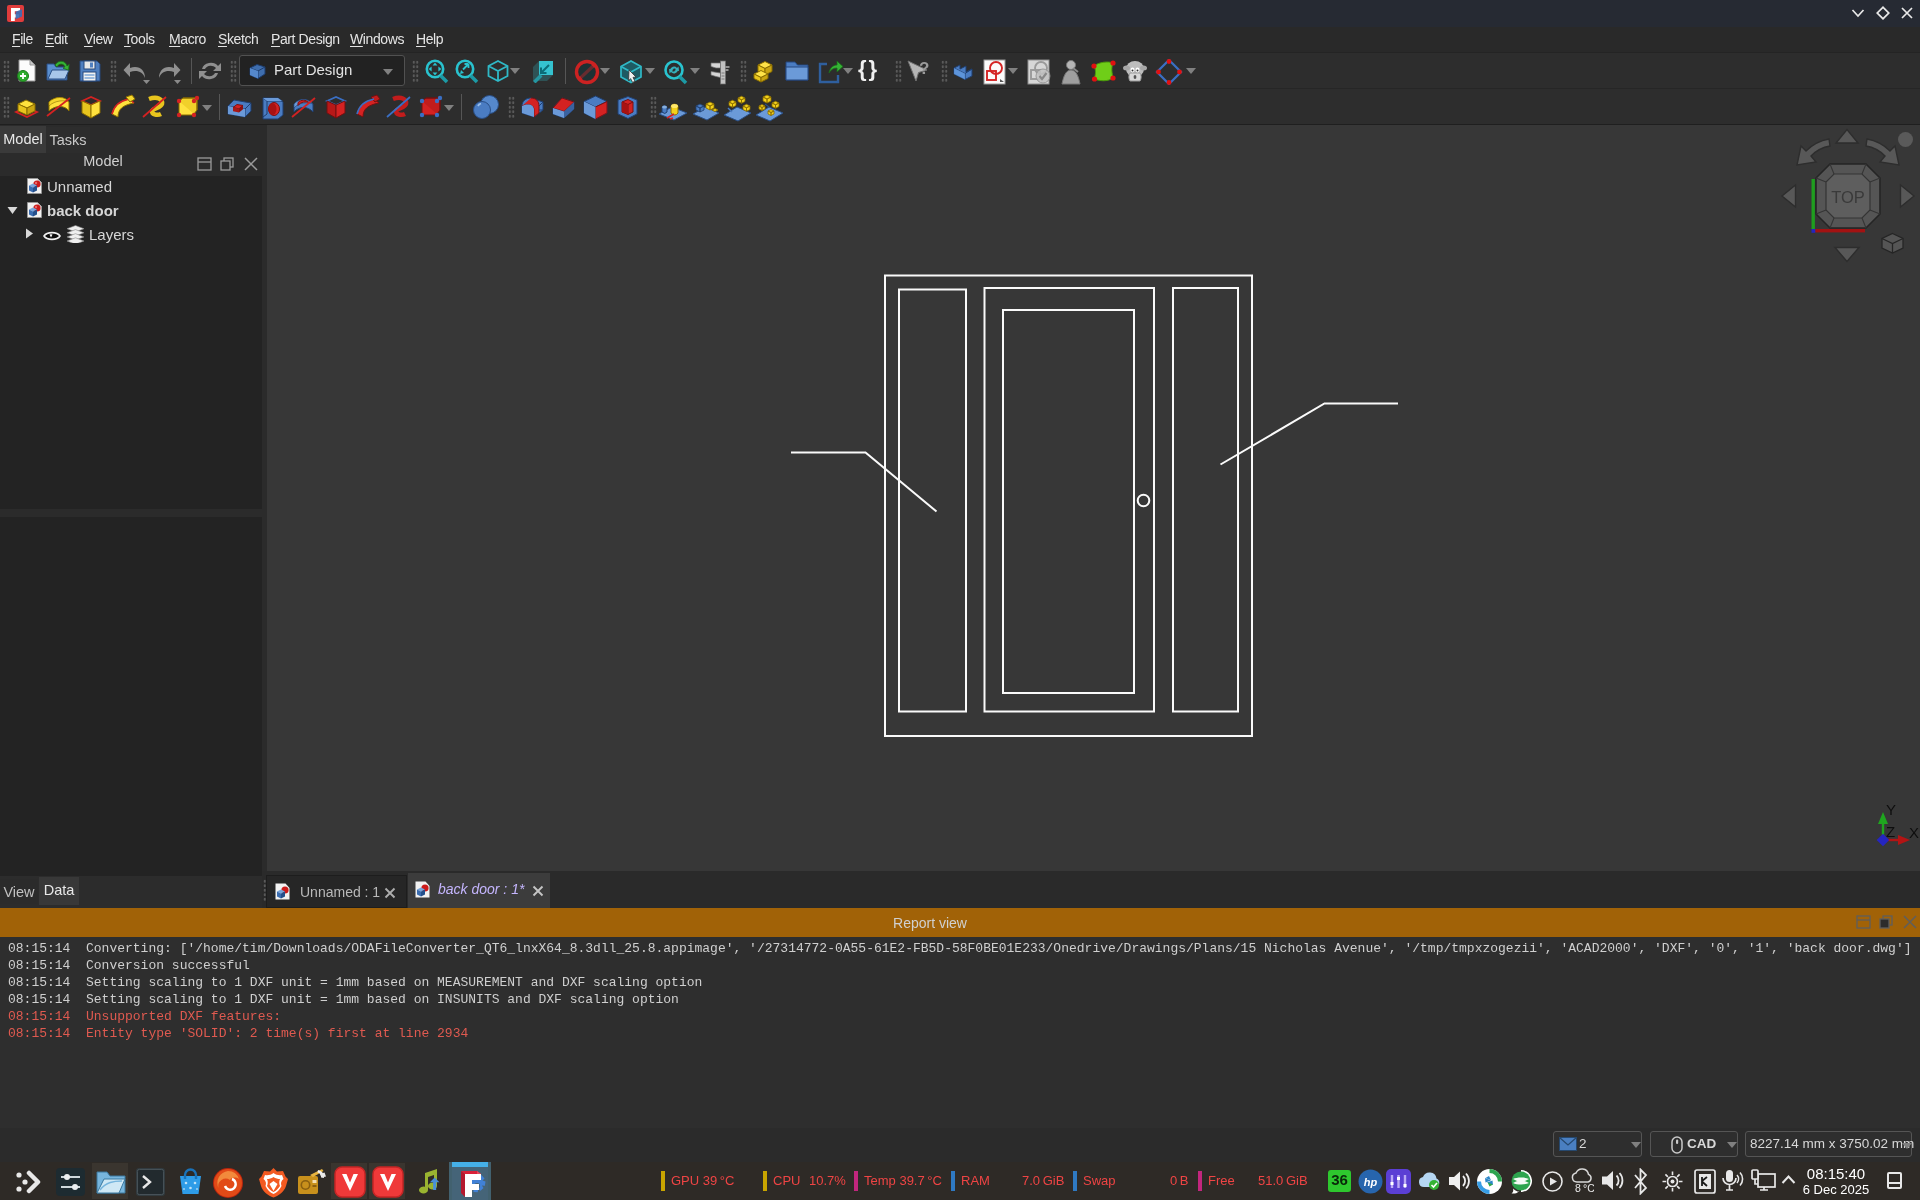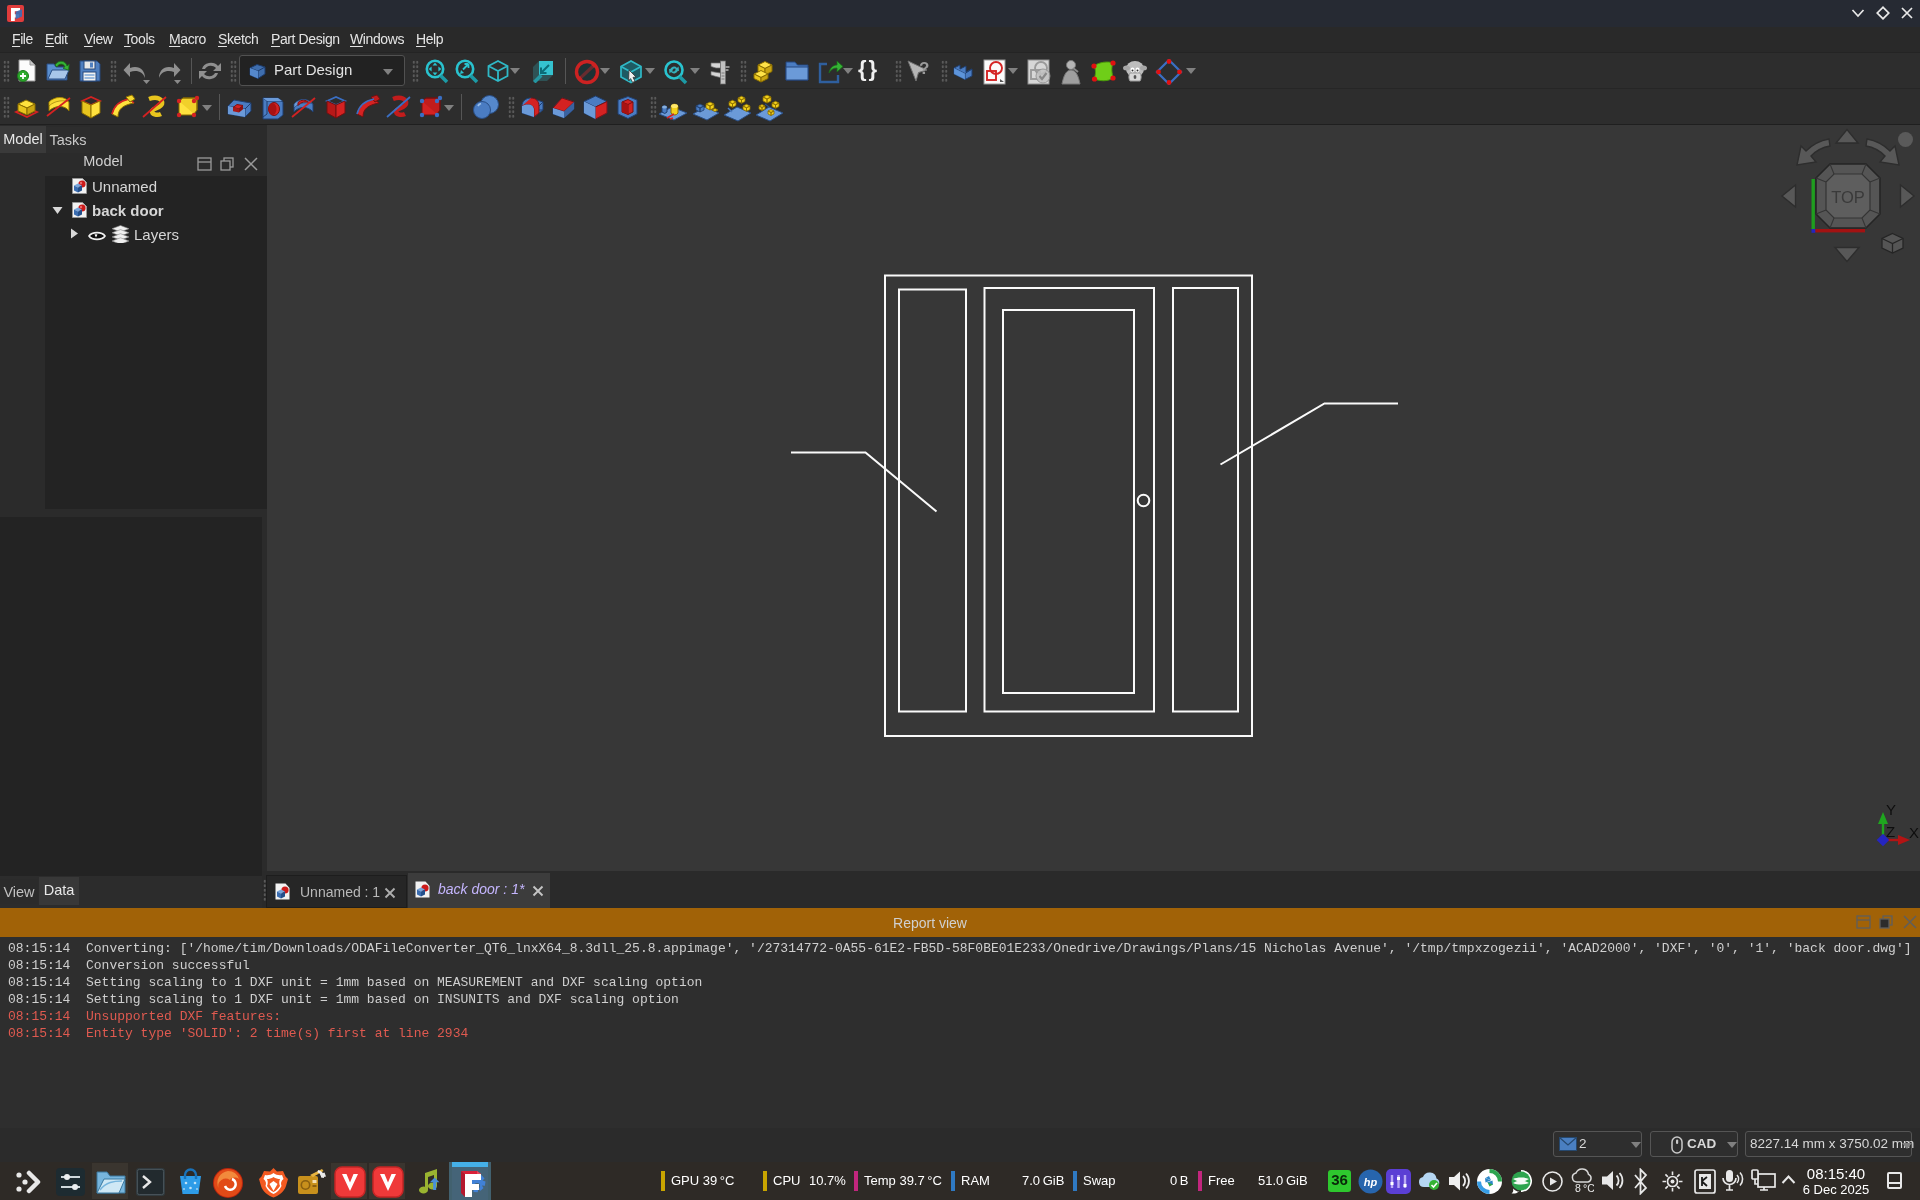--- a/index.html
+++ b/index.html
@@ -22,36 +22,36 @@
   .sep { position:absolute; width:1px; height:26px; top:5px; background:#565656; }
   .ti { position:absolute; top:6px; }
   .ti2 { position:absolute; top:5px; }
   .caret { position:absolute; width:0; height:0; border-left:5px solid transparent;
      border-right:5px solid transparent; border-top:6px solid #808080; }
   #wbsel { left:239px; top:2px; width:166px; height:31px; background:#222222;
      border:1px solid #515151; border-radius:3px; color:#e2e2e2; font-size:15px; }
   #dock { left:0; top:125px; width:267px; height:746px; background:#2b2b2b;padding-left:28px; }
   .dtab { position:absolute; font-size:14.5px; color:#c9c9c9; text-align:center; padding-top:5px; }
   #paneltitle { left:0; top:28px; width:206px; height:23px; color:#d0d0d0; font-size:14.5px; text-align:center; }
-  #tree { left:0; top:51px; width:262px; height:333px; background:#232323;margin-left:45px; }
+  #tree { left:0; top:51px; width:262px; height:333px; background:#232323; }
   #proppanel { left:0; top:392px; width:262px; height:359px; background:#232323; }
   .treerow { position:absolute; color:#d6d6d6; font-size:15px; }
   #viewport { left:267px; top:125px; width:1653px; height:746px; background:#373737; }
   #mditabs { left:262px; top:871px; width:1658px; height:37px; background:#2a2a2a; }
   #reporthdr { left:0; top:908px; width:1920px; height:29px; background:#a16207; color:#d0d0d0; font-size:14px; }
   #console { left:0; top:937px; width:1920px; height:191px; background:#2e2e2e;
      font-family:"Liberation Mono", monospace; font-size:13px; color:#cfcfcf; white-space:pre; }
   .cline { position:absolute; left:8px; }
   .red { color:#e05a50; }
   #statusbar { left:0; top:1128px; width:1920px; height:34px; background:#2b2b2b; }
   .sbox { position:absolute; top:3px; height:26px; background:#2e2e2e; border:1px solid #555;
      border-radius:3px; color:#d8d8d8; font-size:13.5px; white-space:nowrap; }
   #taskbar { left:0; top:1162px; width:1920px; height:38px; background:#2e2a26; color:#eaeaea; }
   .statbar { position:absolute; top:9px; width:4px; height:20px; }
-  .stattext { position:absolute; top:11px; font-size:13px; color:#ffffff; }
+  .stattext { position:absolute; top:11px; font-size:13px; color:#ef4444; }
   .tile { position:absolute; top:1px; width:36px; height:36px; background:#3a352f; }
 </style></head>
 <body>
 <div id="stage">
 
   <div class="abs" id="titlebar">
     <svg class="abs" style="left:7px;top:5px" width="17" height="17" viewBox="0 0 17 17">
       <rect x="0" y="0" width="17" height="17" rx="2" fill="#e03c3c"></rect>
       <path d="M4 3 h9 v3.2 h-5.2 v3 h4.2 v3.2 h-4.2 V16 H4 z" fill="#fff"></path>
       <path d="M8.6 6.8 l6.4 -2.6 v7.4 l-6.4 2.6 z" fill="#3b6fb5" opacity="0.92"></path>

